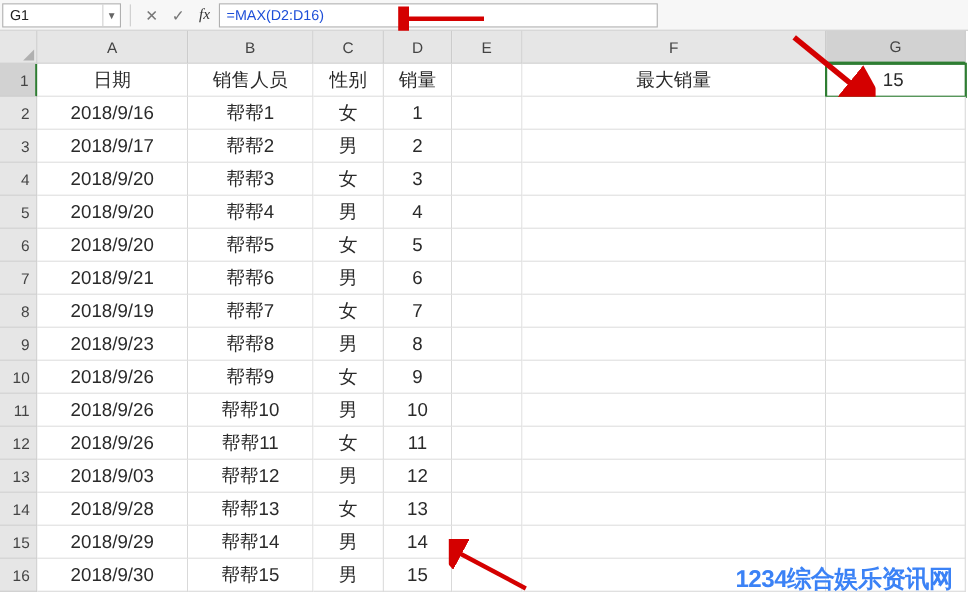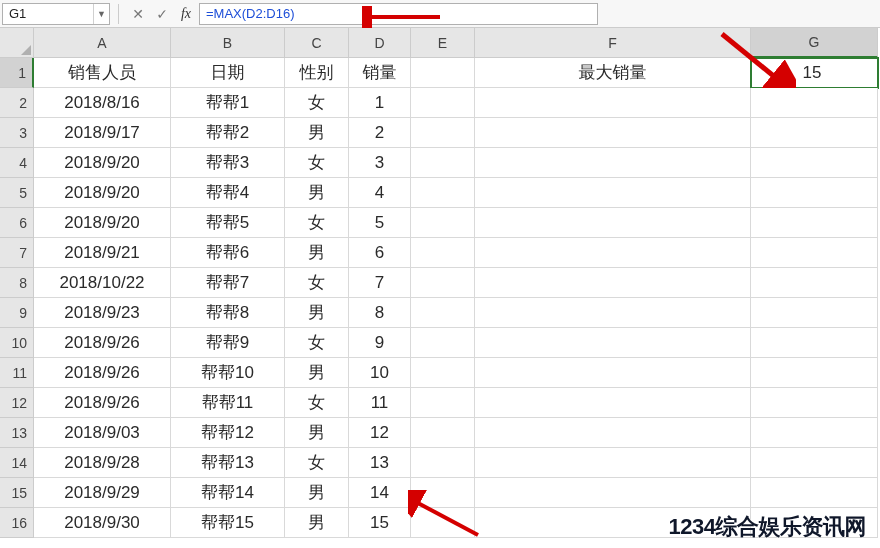--- a/index.html
+++ b/index.html
@@ -86,21 +86,21 @@
     font-size: 17px; color: #2a2a2a; background: #fff;
     padding: 0 4px;
   }
   .cell.num { justify-content: flex-end; padding-right: 8px; }
   .cell.sel {
     outline: 2px solid #2e7d32; outline-offset: -1px;
     background: #fff;
   }
   .watermark {
     position: absolute; right: 14px; bottom: 6px;
-    font-weight: 900; font-size: 22px; color: #0f172a;
+    font-weight: 900; font-size: 22px; color: #3b82f6;
     font-family: "Microsoft YaHei", sans-serif; letter-spacing: -0.5px;
     text-shadow: 0 0 1px #fff, 0 0 1px #fff;
   }
 </style>
 </head>
 <body>
 
 <div class="formula-bar">
   <div class="name-box">
     <span>G1</span>
@@ -145,29 +145,29 @@
 <div class="grid" id="grid">
     <div class="select-all"></div>
     <div class="col-head">A</div>
     <div class="col-head">B</div>
     <div class="col-head">C</div>
     <div class="col-head">D</div>
     <div class="col-head">E</div>
     <div class="col-head">F</div>
     <div class="col-head sel">G</div>
     <div class="row-head sel">1</div>
+    <div class="cell">日期</div>
     <div class="cell">销售人员</div>
-    <div class="cell">日期</div>
     <div class="cell">性别</div>
     <div class="cell">销量</div>
     <div class="cell"></div>
     <div class="cell">最大销量</div>
     <div class="cell sel num" style="justify-content: center;">15</div>
     <div class="row-head">2</div>
-    <div class="cell">2018/8/16</div>
+    <div class="cell">2018/9/16</div>
     <div class="cell">帮帮1</div>
     <div class="cell">女</div>
     <div class="cell">1</div>
     <div class="cell"></div>
     <div class="cell"></div>
     <div class="cell"></div>
     <div class="row-head">3</div>
     <div class="cell">2018/9/17</div>
     <div class="cell">帮帮2</div>
     <div class="cell">男</div>
@@ -201,21 +201,21 @@
     <div class="cell"></div>
     <div class="row-head">7</div>
     <div class="cell">2018/9/21</div>
     <div class="cell">帮帮6</div>
     <div class="cell">男</div>
     <div class="cell">6</div>
     <div class="cell"></div>
     <div class="cell"></div>
     <div class="cell"></div>
     <div class="row-head">8</div>
-    <div class="cell">2018/10/22</div>
+    <div class="cell">2018/9/19</div>
     <div class="cell">帮帮7</div>
     <div class="cell">女</div>
     <div class="cell">7</div>
     <div class="cell"></div>
     <div class="cell"></div>
     <div class="cell"></div>
     <div class="row-head">9</div>
     <div class="cell">2018/9/23</div>
     <div class="cell">帮帮8</div>
     <div class="cell">男</div>

